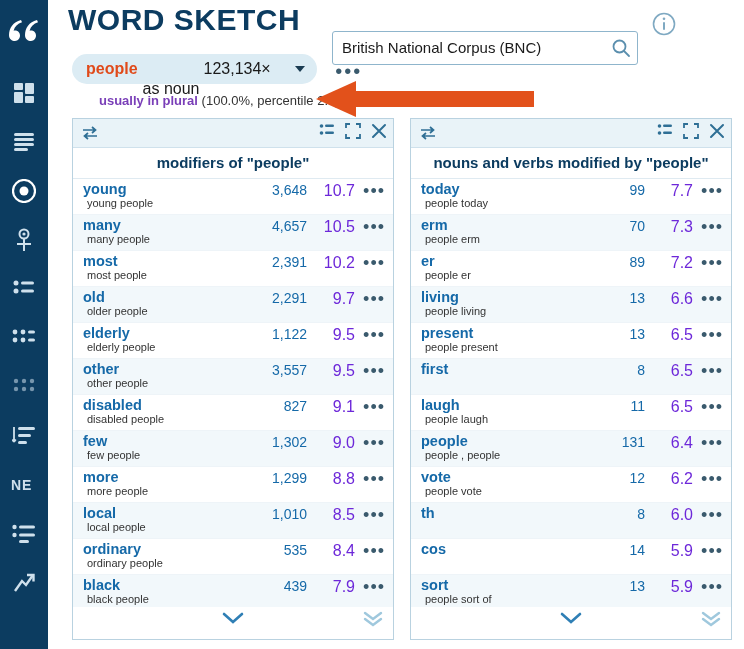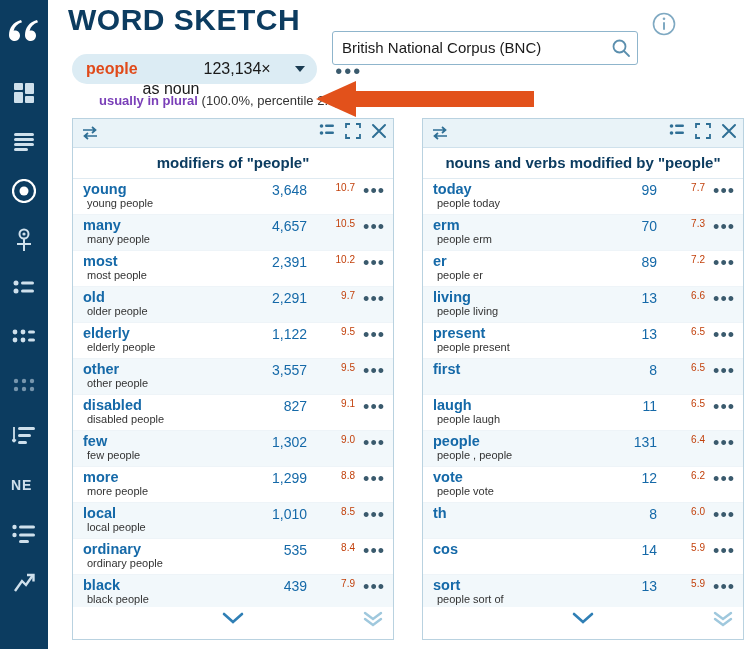--- a/index.html
+++ b/index.html
@@ -162,21 +162,21 @@
   .panel {
     position: absolute;
     top: 118px;
     width: 322px;
     height: 522px;
     border: 1px solid #b9d2e0;
     background: #ffffff;
     box-sizing: border-box;
   }
   #panel-left  { left: 72px; }
-  #panel-right { left: 410px; margin-left: 12px; }
+  #panel-right { left: 410px; }
 
   .panel-bar {
     height: 28px;
     background: #e9f3f8;
     border-bottom: 1px solid #cfe1ec;
     position: relative;
   }
   .panel-bar .swap-icon {
     position: absolute;
     left: 8px; top: 5px;
@@ -233,22 +233,22 @@
     right: 86px;
     top: 3px;
     font-size: 14px;
     color: #1569a8;
     text-align: right;
   }
   .row .score {
     position: absolute;
     right: 38px;
     top: 3px;
-    font-size: 10px;
-    color: #c2410c;
+    font-size: 16px;
+    color: #6d28d9;
     width: 40px;
     text-align: right;
   }
   .row .dots {
     position: absolute;
     right: 8px;
     top: 0px;
     font-size: 18px;
     letter-spacing: 1px;
     color: #3a5a6d;

